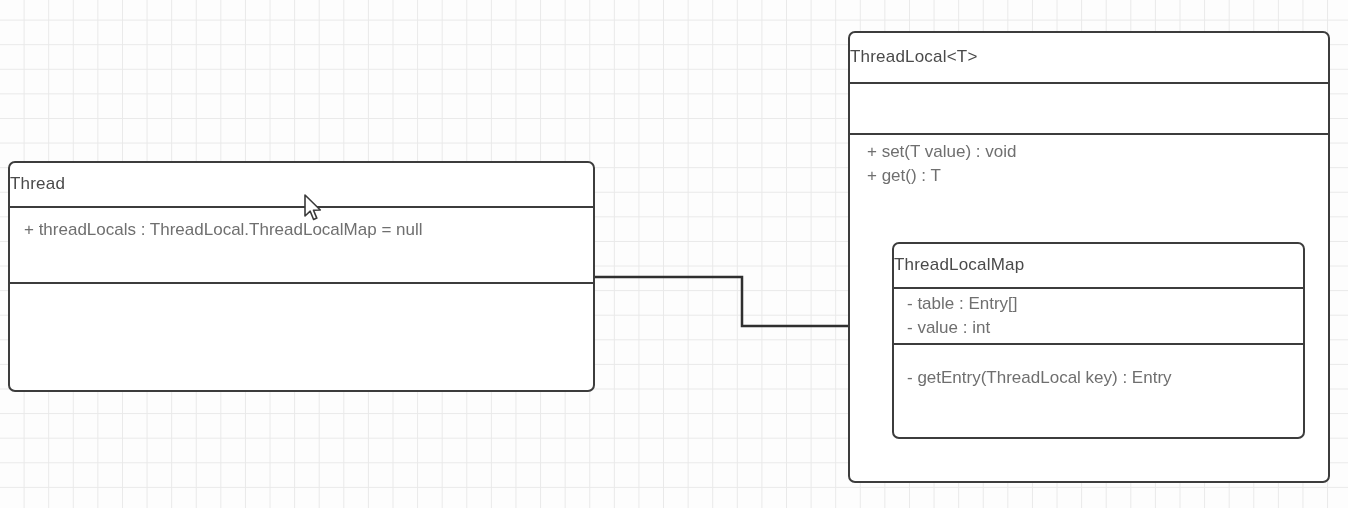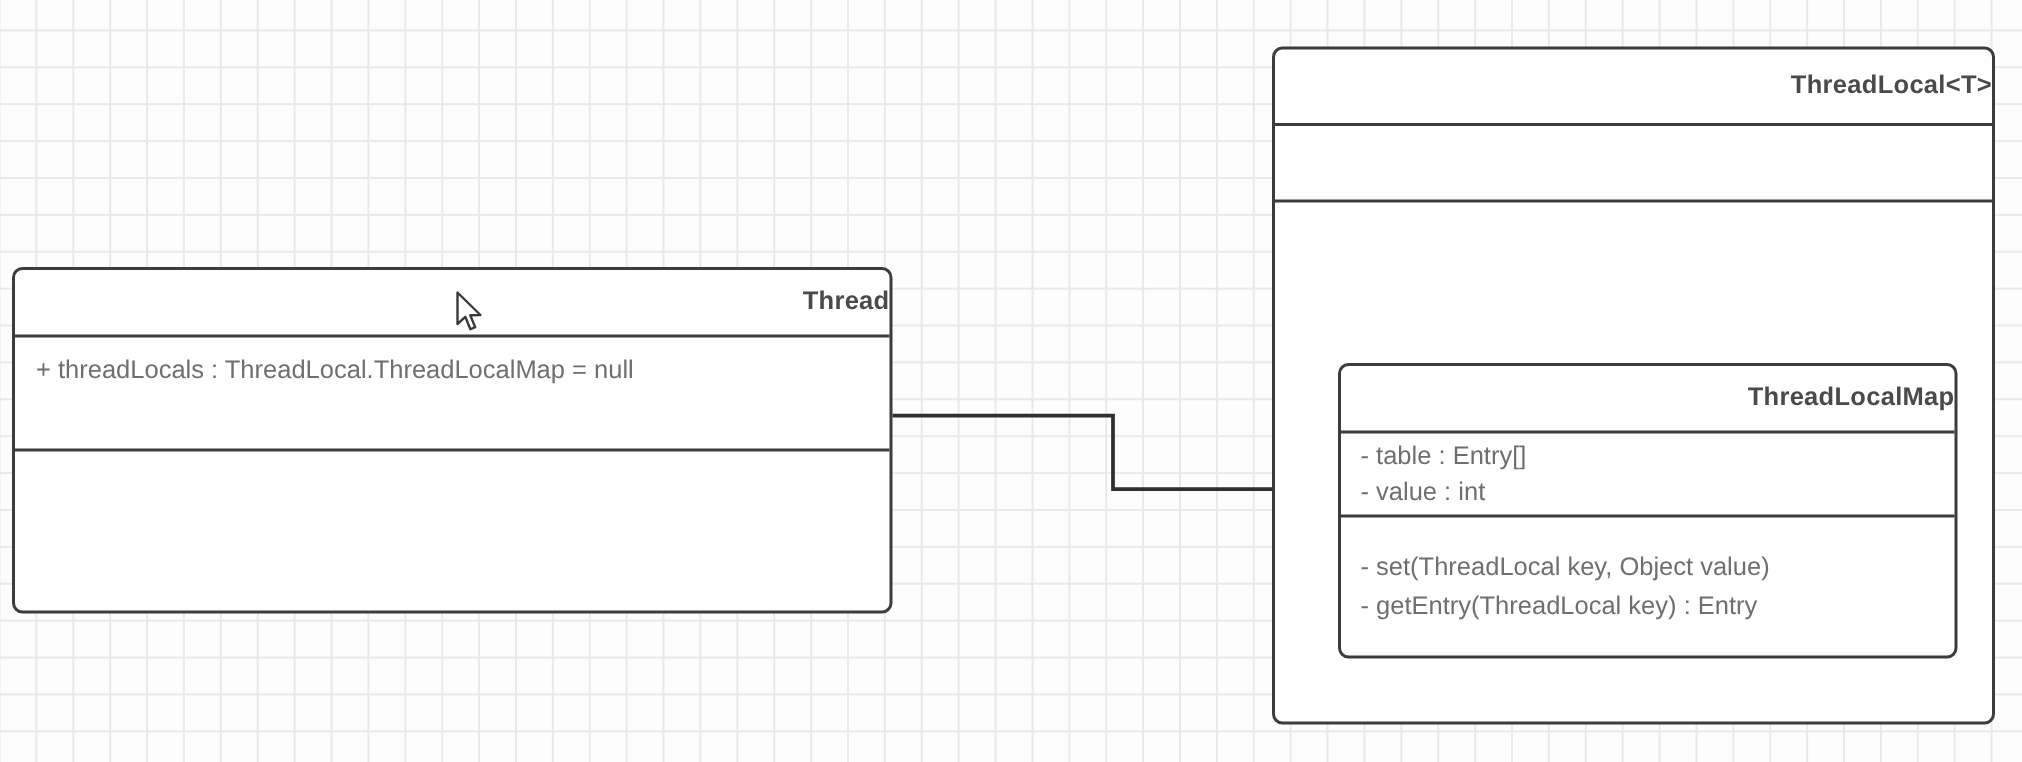--- a/index.html
+++ b/index.html
@@ -23,22 +23,22 @@
 
   
   .uml-box {
     position: absolute;
     box-sizing: border-box;
     background: #ffffff;
     border: 2.5px solid #3c3c3c;
     border-radius: 7px;
   }
   .uml-title {
-    text-align: right;
-    font-weight: bold;
+    text-align: left;
+    font-weight: normal;
     color: #4a4a4a;
     letter-spacing: 0.2px;
     white-space: nowrap;
   }
   .uml-sep {
     position: absolute;
     left: 0;
     right: 0;
     height: 0;
     border-top: 2.5px solid #3c3c3c;
@@ -50,21 +50,21 @@
     box-sizing: border-box;
   }
   .uml-line {
     color: #6f6f6f;
     white-space: nowrap;
   }
 
   
   #thread-box {
     left: 8px;
-    top: 178px;
+    top: 161px;
     width: 587px;
     height: 231px;
   }
   #thread-box .uml-title {
     position: absolute;
     left: 0; right: 0;
     top: 11px;
     font-size: 17px;
   }
   #thread-sep-1 { top: 43px; }
@@ -173,32 +173,33 @@
     <div class="uml-sep" id="thread-sep-2"></div>
     <div class="uml-compartment" id="thread-ops"></div>
   </div>
 
   <div class="uml-box" id="threadlocal-box">
     <div class="uml-title">ThreadLocal&lt;T&gt;</div>
     <div class="uml-sep" id="tl-sep-1"></div>
     <div class="uml-compartment" id="tl-attrs"></div>
     <div class="uml-sep" id="tl-sep-2"></div>
     <div class="uml-compartment" id="tl-ops">
+      <div class="uml-line">+ set(T value) : void</div>
+      <div class="uml-line">+ get() : T</div>
     </div>
 
     <div class="uml-box" id="threadlocalmap-box">
       <div class="uml-title">ThreadLocalMap</div>
       <div class="uml-sep" id="tlm-sep-1"></div>
       <div class="uml-compartment" id="tlm-attrs">
         <div class="uml-line">- table : Entry[]</div>
         <div class="uml-line">- value : int</div>
       </div>
       <div class="uml-sep" id="tlm-sep-2"></div>
       <div class="uml-compartment" id="tlm-ops">
-        <div class="uml-line">- set(ThreadLocal key, Object value)</div>
         <div class="uml-line">- getEntry(ThreadLocal key) :  Entry</div>
       </div>
     </div>
   </div>
 
   <svg id="mouse-cursor" viewBox="0 0 22 30" xmlns="http://www.w3.org/2000/svg">
     <path d="M2,1 L2,22 L7.2,17.2 L10.6,25.5 L13.8,24.1 L10.5,16.2 L17.3,16.0 Z" fill="#ffffff" stroke="#3a3a3a" stroke-width="1.6" stroke-linejoin="round"></path>
   </svg>
 
 </div>

